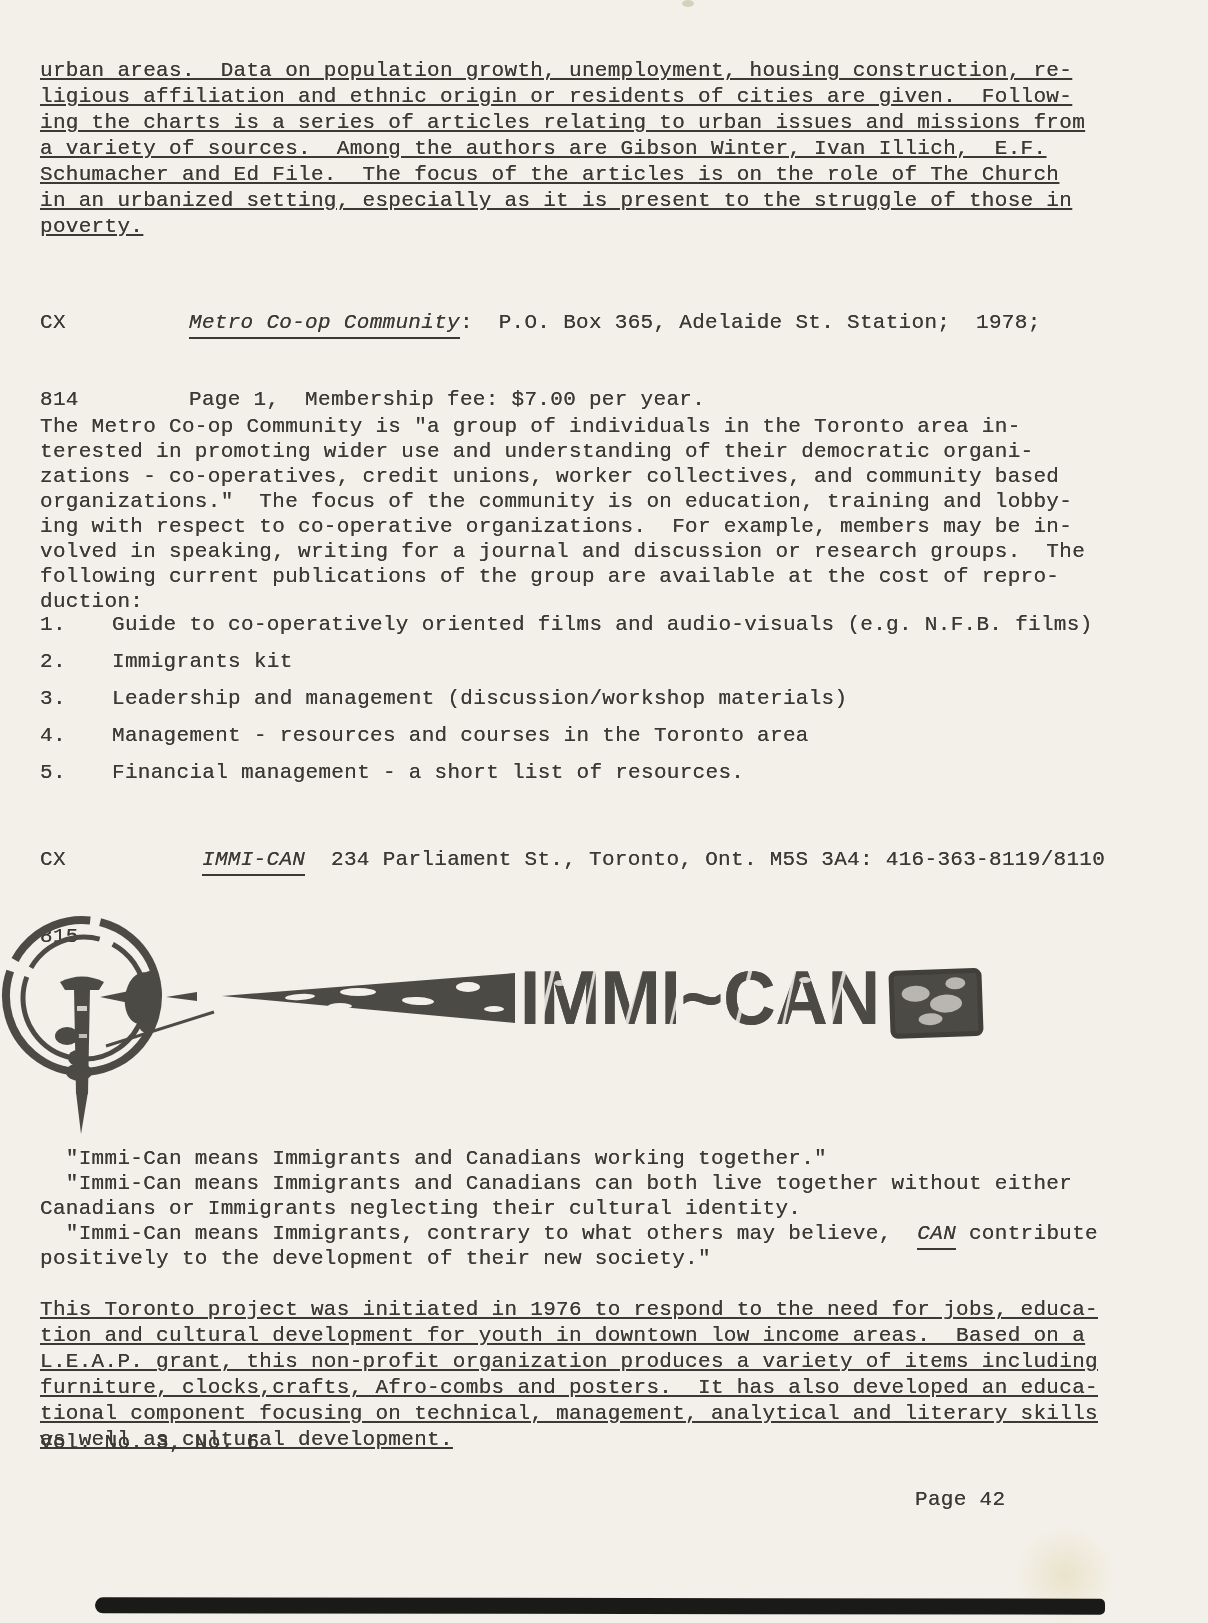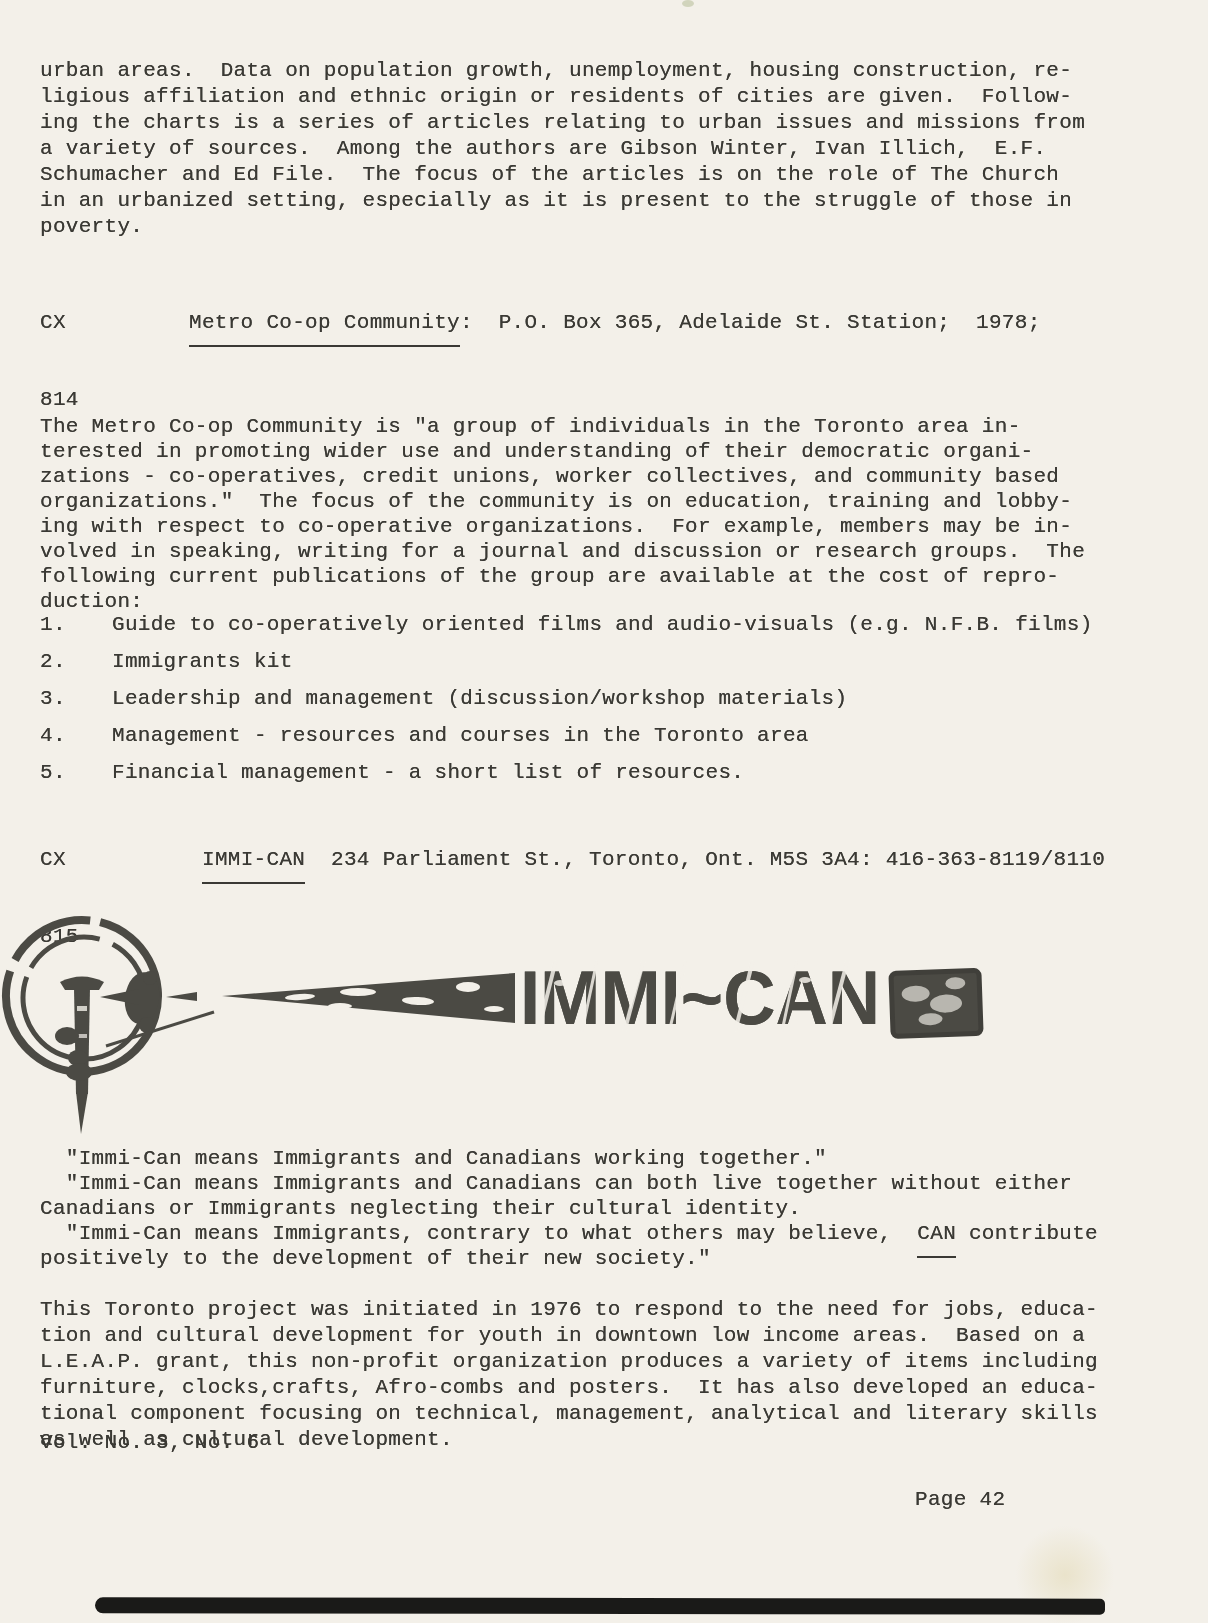--- a/index.html
+++ b/index.html
@@ -8,25 +8,25 @@
     width:1208px;height:1623px;
     background:#f3f0e9;
     color:#3a3934;
     font-family:"Liberation Mono","DejaVu Sans Mono",monospace;
     font-size:21px;
     overflow:hidden;
     text-shadow:0 0 .5px rgba(58,57,52,.85);
   }
   .abs{position:absolute;}
   .pre{white-space:pre;line-height:25px;letter-spacing:.3px;}
-  .lh26{line-height:26px;}
+  .lh26{line-height:26px;text-decoration:underline;}
   .hdr{position:absolute;left:40px;display:grid;line-height:33px;white-space:pre;letter-spacing:.3px;gap:44px;}
   .hdr814{grid-template-columns:105px 1fr;}
   .hdr815{grid-template-columns:118px 1fr;}
-  .u{border-bottom:2px solid #3a3934;padding-bottom:11px;}
+  .u{border-bottom:2px solid #3a3934;padding-bottom:3px;font-style:italic;}
   .list{position:absolute;left:40px;}
   .list .row{display:grid;grid-template-columns:72px 1fr;height:37px;line-height:25px;white-space:pre;letter-spacing:.3px;}
   .footer-left{position:absolute;left:40px;top:1431px;white-space:pre;letter-spacing:.3px;}
   .footer-right{position:absolute;left:915px;top:1488px;white-space:pre;letter-spacing:.3px;}
   .scanbar{
     position:absolute;left:95px;top:1598px;width:1010px;height:16px;
     background:#1a1a18;border-radius:8px 5px 5px 8px;transform:rotate(.08deg);
   }
   .stain-br{
     position:absolute;left:1015px;top:1525px;width:100px;height:100px;
@@ -49,20 +49,21 @@
 ing the charts is a series of articles relating to urban issues and missions from
 a variety of sources.  Among the authors are Gibson Winter, Ivan Illich,  E.F.
 Schumacher and Ed File.  The focus of the articles is on the role of The Church
 in an urbanized setting, especially as it is present to the struggle of those in
 poverty.</div>
 
   <div class="hdr hdr814" style="top:306px;">
     <span>CX</span>
     <span><span class="u">Metro Co-op Community</span><span>:  P.O. Box 365, Adelaide St. Station;  1978;</span></span>
     <span>814</span>
+    <span>Page 1,  Membership fee: $7.00 per year.</span>
   </div>
 
   <div class="abs pre" style="left:40px;top:394px;margin-top:20px;">The Metro Co-op Community is "a group of individuals in the Toronto area in-
 terested in promoting wider use and understanding of their democratic organi-
 zations - co-operatives, credit unions, worker collectives, and community based
 organizations."  The focus of the community is on education, training and lobby-
 ing with respect to co-operative organizations.  For example, members may be in-
 volved in speaking, writing for a journal and discussion or research groups.  The
 following current publications of the group are available at the cost of repro-
 duction:</div>

